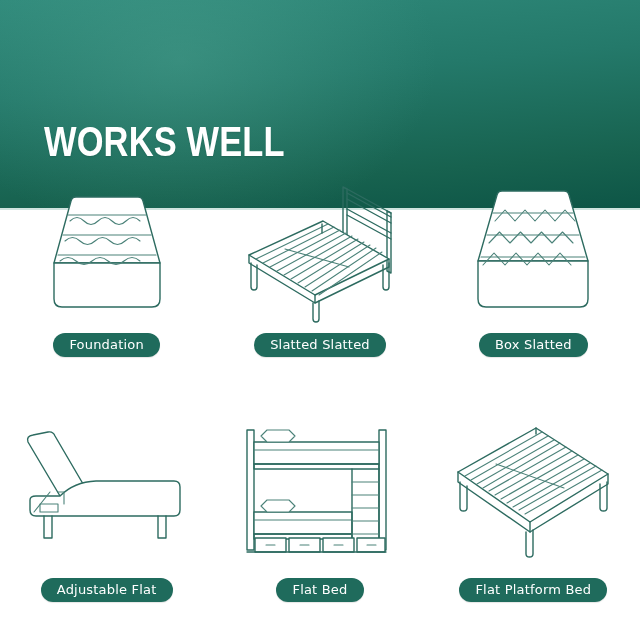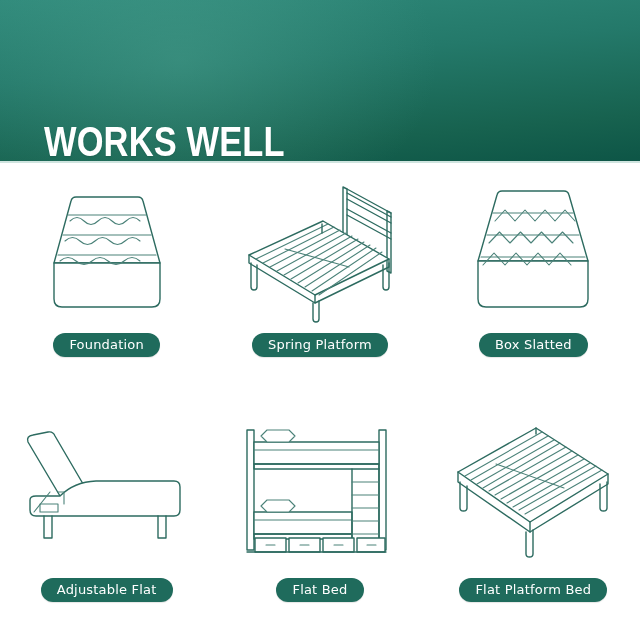--- a/index.html
+++ b/index.html
@@ -18,21 +18,21 @@
     position: relative;
     width: 640px;
     height: 640px;
     background: #ffffff;
   }
 
   
   .header {
     position: relative;
     width: 640px;
-    height: 163px;
+    height: 210px;
     background: linear-gradient(175deg, #2f897a 0%, #24796a 38%, #17624f 78%, #0d5546 100%);
     overflow: hidden;
   }
   .header-glow {
     position: absolute;
     left: -80px;
     top: -120px;
     width: 520px;
     height: 360px;
     background: radial-gradient(ellipse at center, rgba(86,170,152,0.38) 0%, rgba(86,170,152,0) 70%);
@@ -177,21 +177,21 @@
         <path class="thin" d="M58 72 L122 90"></path>
 
         <path class="ln" d="M22 78 L22 86 L88 126 L88 118"></path>
         <path class="ln" d="M162 82 L162 90 L88 126"></path>
 
         <path class="ln" d="M24 86 L24 110 q0 3 3 3 q3 0 3 -3 L30 88"></path>
         <path class="ln" d="M86 126 L86 142 q0 3 3 3 q3 0 3 -3 L92 124"></path>
         <path class="ln" d="M156 88 L156 110 q0 3 3 3 q3 0 3 -3 L162 86"></path>
         <path class="ln" d="M95 47 L95 56"></path>
       </svg>
-      <div class="pill">Spring Platform</div>
+      <div class="pill">Slatted Slatted</div>
     </div>
 
     <div class="cell">
       <svg class="art" viewBox="0 0 186 150">
         <path class="ln fillw" d="M62 14 L124 14 Q128 14 129 18 L148 84 L38 84 L57 18 Q58 14 62 14 Z"></path>
         <path class="ln fillw" d="M38 84 L148 84 L148 122 Q148 130 140 130 L46 130 Q38 130 38 122 Z"></path>
         <path class="thin" d="M53 36 L133 36"></path>
         <path class="thin" d="M47 58 L139 58"></path>
         <path class="thin" d="M41 80 L145 80"></path>
         <path class="thin" d="M55 44 l10 -11 l10 11 l10 -11 l10 11 l10 -11 l10 11 l10 -11 l10 11"></path>

